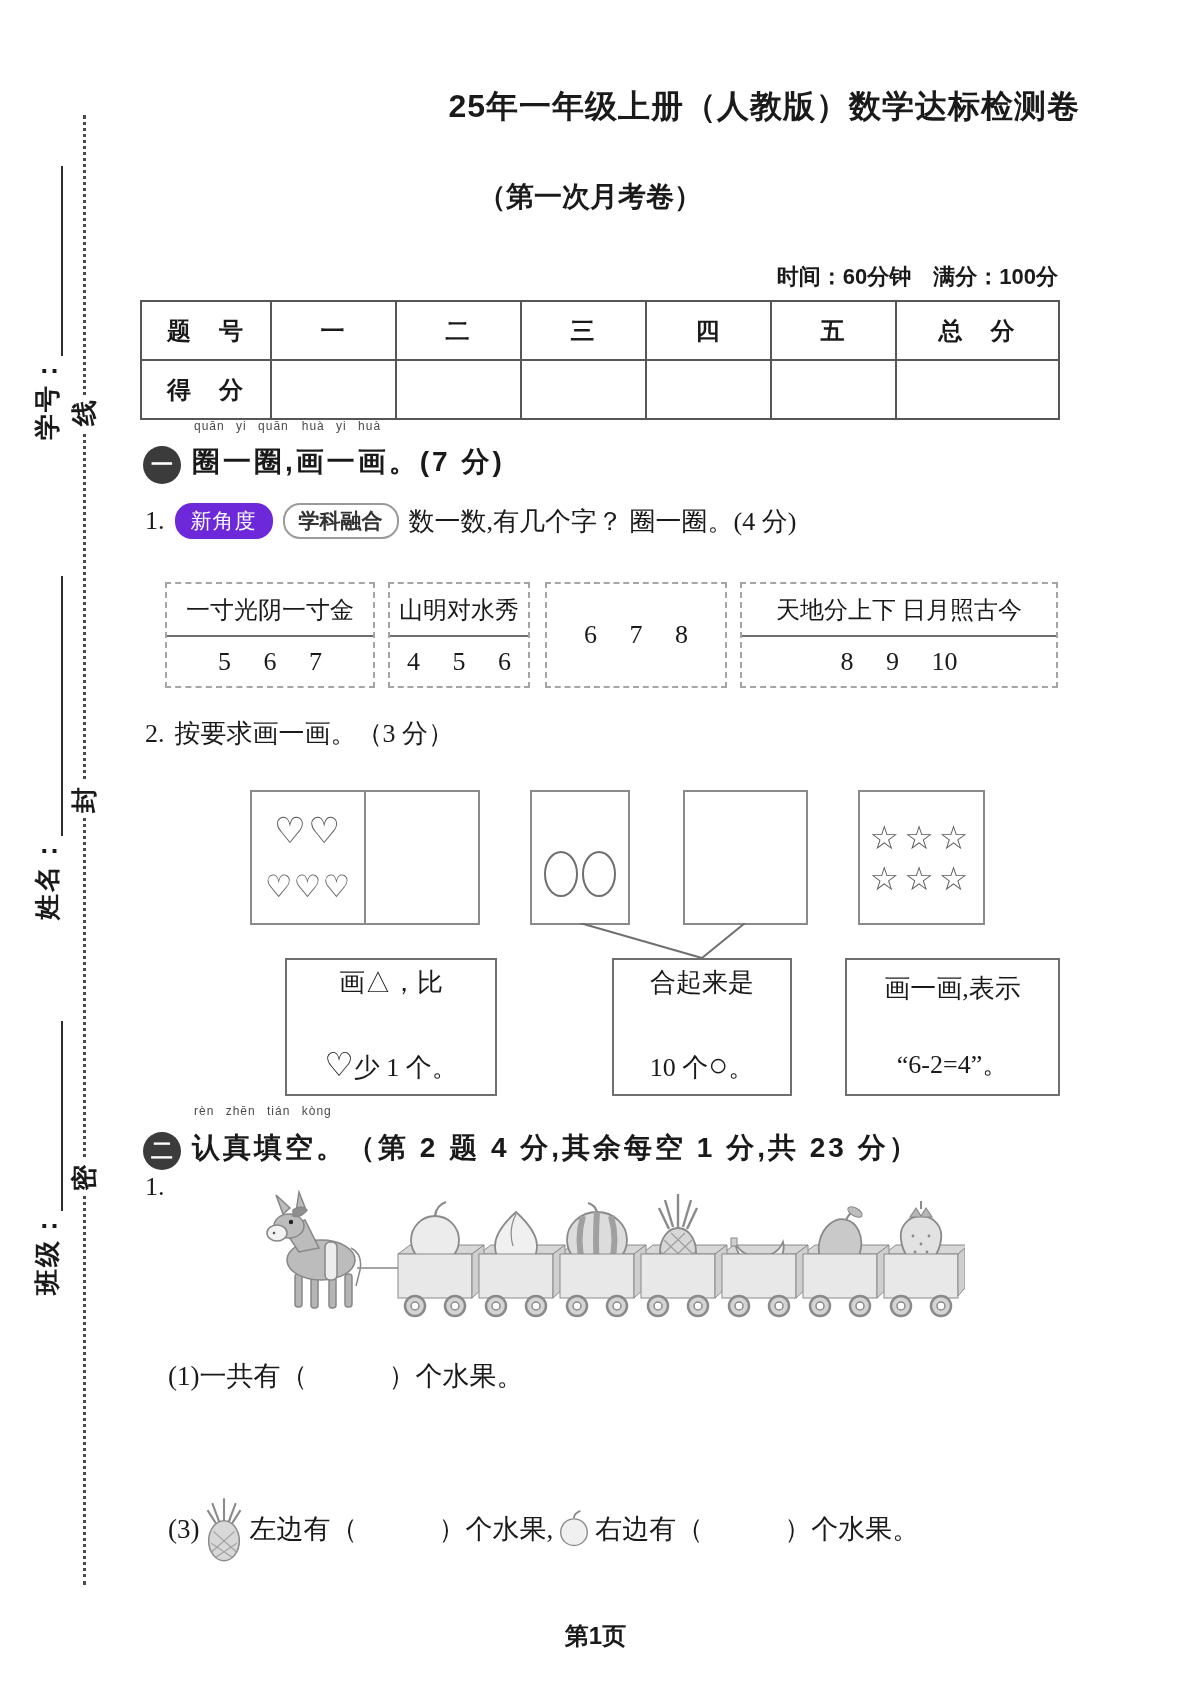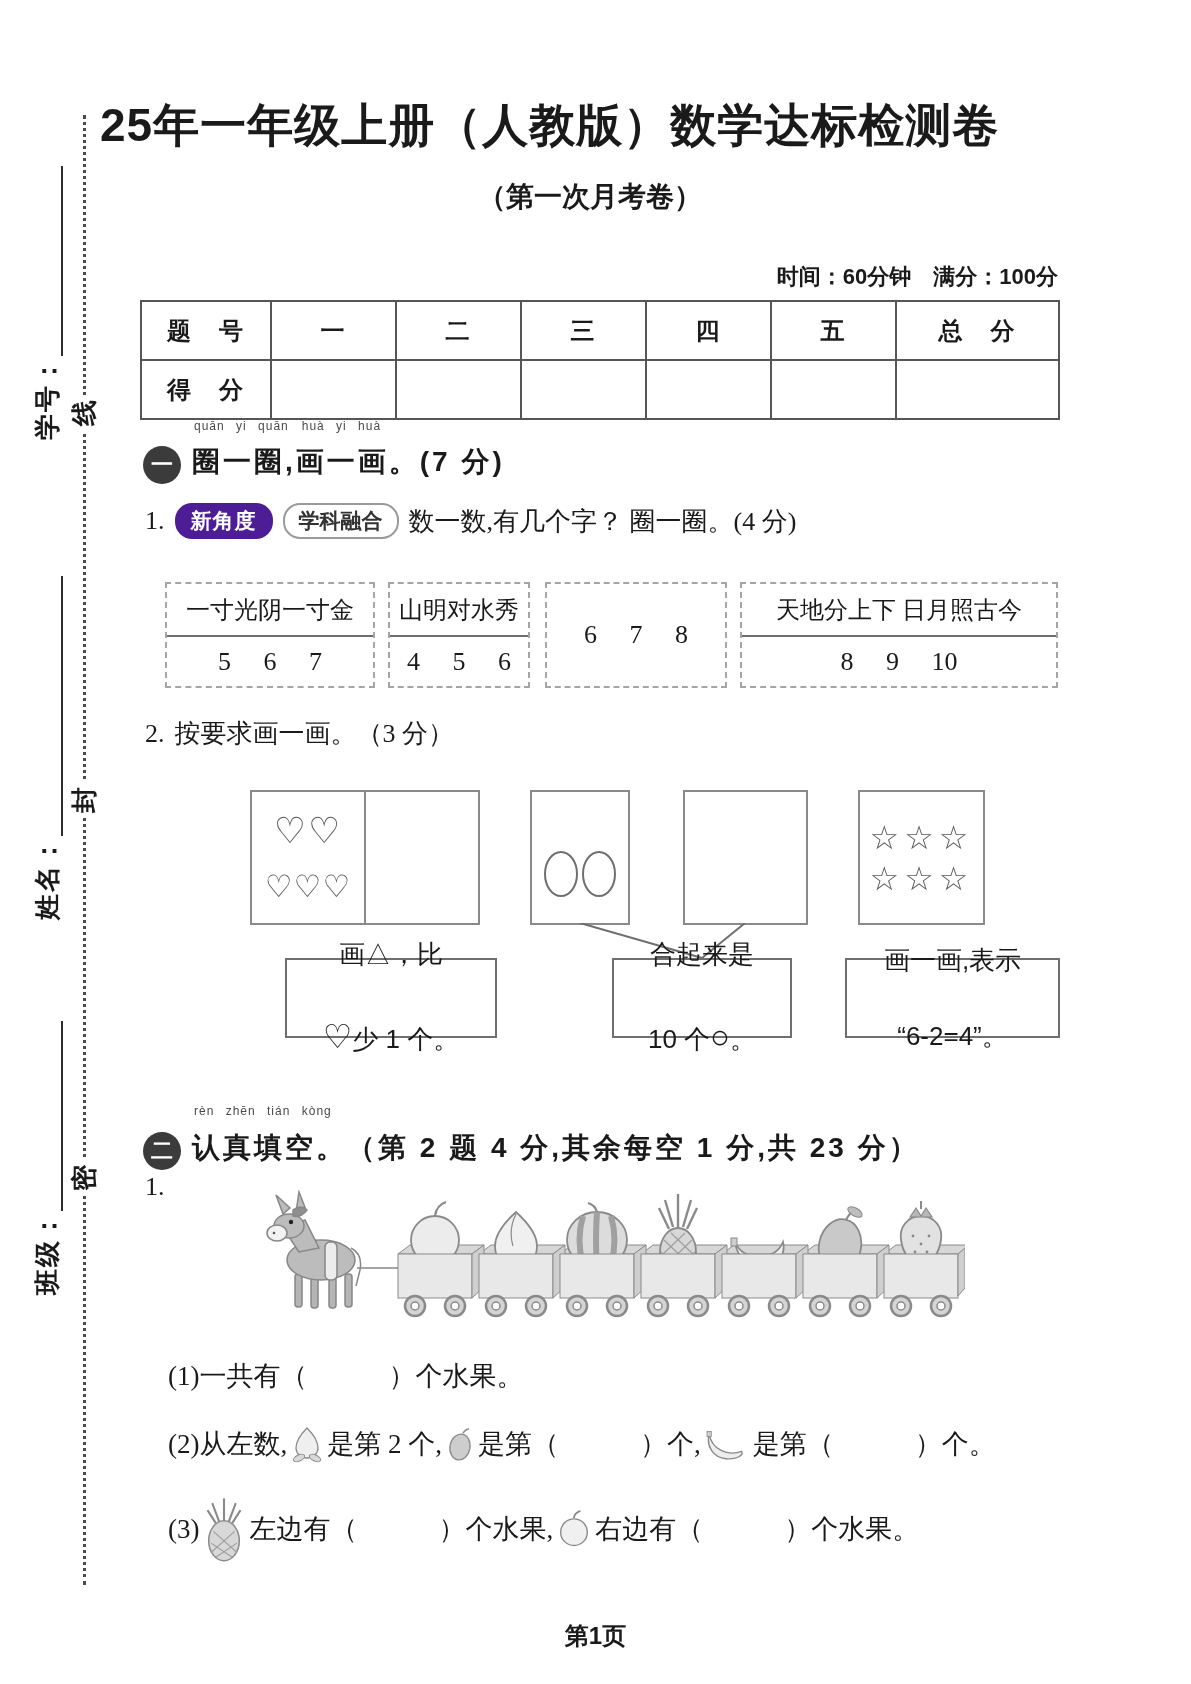--- a/index.html
+++ b/index.html
@@ -11,65 +11,65 @@
   
   .seal-line{position:absolute;left:83px;top:115px;height:1470px;border-left:3px dotted #4a4a4a;}
   .m-group{position:absolute;height:36px;display:flex;align-items:flex-end;transform:rotate(-90deg);}
   .m-label{font-size:26px;font-weight:600;letter-spacing:2px;white-space:nowrap;line-height:1.2;}
   .m-line{display:inline-block;border-bottom:2.5px solid #2e2e2e;height:26px;}
   .seal-char{position:absolute;left:66px;width:36px;height:36px;background:#ffffff;
              display:flex;align-items:center;justify-content:center;
              font-size:26px;font-weight:700;transform:rotate(-90deg);}
 
   
-  .title{position:absolute;left:100px;top:64px;width:980px;text-align:left;
-         font-size:46px;font-weight:800;letter-spacing:1px;}
+  .title{position:absolute;left:100px;top:64px;width:980px;text-align:right;
+         font-size:32px;font-weight:800;letter-spacing:1px;}
   .subtitle{position:absolute;left:100px;top:178px;width:980px;text-align:center;
             font-size:28px;font-weight:700;}
   .time-info{position:absolute;left:140px;top:262px;width:918px;text-align:right;
              font-size:22px;font-weight:700;}
 
   .score-table{position:absolute;left:140px;top:300px;width:918px;border-collapse:collapse;table-layout:fixed;}
   .score-table td{border:2px solid #565656;height:55px;text-align:center;
                   font-size:24px;font-weight:700;letter-spacing:2px;background:#fff;margin-top:46px;}
 
   
   .sec-badge{position:absolute;width:38px;height:38px;border-radius:50%;background:#3b3b3b;color:#fff;
              display:flex;align-items:center;justify-content:center;font-size:22px;font-weight:700;}
   .pinyin{position:absolute;font-size:12px;color:#4a4a4a;letter-spacing:1px;word-spacing:7px;text-align:right;}
   .sec-heading{position:absolute;font-size:28px;font-weight:700;letter-spacing:3px;}
 
   .q-line{position:absolute;display:flex;align-items:center;gap:10px;}
   .q-num{font-size:26px;}
   .q-text{font-size:26px;}
-  .tag-dark{background:#4c1d95;color:#fff;border-radius:17px;padding:4px 16px;
-            font-size:21px;font-weight:700;letter-spacing:1px;}
+  .tag-dark{background:#6d28d9;color:#fff;border-radius:17px;padding:4px 16px;
+            font-size:21px;font-weight:400;letter-spacing:1px;}
   .tag-light{border:2px solid #9a9a9a;border-radius:17px;padding:2px 14px;
              font-size:21px;font-weight:700;color:#333;background:#fff;}
 
   
   .phrase-box{position:absolute;top:582px;height:106px;border:2px dashed #a5a5a5;background:#fff;
               display:flex;flex-direction:column;box-sizing:border-box;}
   .phrase-box .phrase{flex:1.05;display:flex;align-items:center;justify-content:center;
                       font-size:24px;border-bottom:2px solid #6e6e6e;font-family:"Liberation Serif",serif;}
   .phrase-box .options{flex:1;display:flex;align-items:center;justify-content:center;
                        font-size:26px;word-spacing:26px;font-family:"Liberation Serif",serif;}
 
   
   .draw-box{position:absolute;top:790px;height:135px;border:2px solid #8a8a8a;background:#fff;box-sizing:border-box;}
   .cellL{width:114px;height:100%;border-right:2px solid #8a8a8a;display:flex;flex-direction:column;
          justify-content:space-evenly;align-items:center;color:#5a5a5a;box-sizing:border-box;}
   .hearts1{font-size:36px;letter-spacing:2px;line-height:1;}
   .hearts2{font-size:31px;letter-spacing:1px;line-height:1;}
   .stars-box{display:flex;flex-direction:column;justify-content:center;align-items:center;gap:8px;color:#5a5a5a;}
   .stars{font-size:33px;letter-spacing:5px;line-height:1;}
 
-  .caption-box{position:absolute;top:958px;height:80px;border:2px solid #6f6f6f;background:#fff;
+  .caption-box{position:absolute;top:958px;height:138px;border:2px solid #6f6f6f;background:#fff;
                display:flex;flex-direction:column;align-items:center;justify-content:center;
-               font-size:26px;line-height:1.55;font-family:Liberation Sans, sans-serif;box-sizing:border-box;gap:36px;}
+               font-size:26px;line-height:1.55;font-family:Liberation Serif, serif;box-sizing:border-box;gap:36px;}
   .big-glyph{font-size:33px;}
 
   
   .sub-q{position:absolute;left:168px;display:flex;align-items:center;gap:5px;
          font-size:27px;font-family:"Liberation Serif",serif;white-space:nowrap;}
   .footer{position:absolute;left:0;top:1620px;width:100%;text-align:center;font-size:24px;font-weight:600;}
 </style>
 </head>
 <body>
 
@@ -351,39 +351,20 @@
             <circle cx="676" cy="106" r="4"></circle>
         </g>
       </g>
     </g>
   </svg>
 
   <div class="sub-q" style="top:1358px;">
     <span>(1)一共有（　　　）个水果。</span>
   </div>
 
-  <div class="sub-q" style="top:1424px;">
-    <span>(2)从左数,</span>
-    <svg width="30" height="40" viewBox="0 0 30 38">
-      <path d="M15,3 C9,9 4,16 4,23 a11,10 0 0 0 22,0 C26,16 21,9 15,3 Z" fill="#efefef" stroke="#8a8a8a" stroke-width="1.3"></path>
-      <ellipse cx="7" cy="33" rx="6" ry="3" transform="rotate(-25 7 33)" fill="#d9d9d9" stroke="#8a8a8a" stroke-width="1"></ellipse>
-      <ellipse cx="23" cy="33" rx="6" ry="3" transform="rotate(25 23 33)" fill="#d9d9d9" stroke="#8a8a8a" stroke-width="1"></ellipse>
-    </svg>
-    <span>是第 2 个,</span>
-    <svg width="26" height="36" viewBox="0 0 26 34">
-      <ellipse cx="13" cy="20" rx="10" ry="13" transform="rotate(10 13 20)" fill="#cdcdcd" stroke="#8a8a8a" stroke-width="1.3"></ellipse>
-      <path d="M16,6 q3,-4 6,-4" fill="none" stroke="#8a8a8a" stroke-width="1.6"></path>
-    </svg>
-    <span>是第（　　　）个,</span>
-    <svg width="42" height="32" viewBox="0 0 40 30">
-      <path d="M3,6 C6,20 20,27 34,22 C36,26 29,30 19,29 C7,28 0,17 3,6 Z" fill="#ededed" stroke="#8a8a8a" stroke-width="1.3"></path>
-      <rect x="1" y="3" width="4" height="5" fill="#cfcfcf" stroke="#8a8a8a" stroke-width="0.8"></rect>
-    </svg>
-    <span>是第（　　　）个。</span>
-  </div>
 
   <div class="sub-q" style="top:1496px;">
     <span>(3)</span>
     <svg width="40" height="66" viewBox="0 0 34 56">
       <g stroke="#8a8a8a" stroke-width="1.8" fill="none">
         <path d="M17,22 L17,2"></path>
           <path d="M13,22 L7,6"></path>
           <path d="M21,22 L27,6"></path>
         <path d="M10,23 L3,12"></path>
           <path d="M24,23 L31,12"></path>

